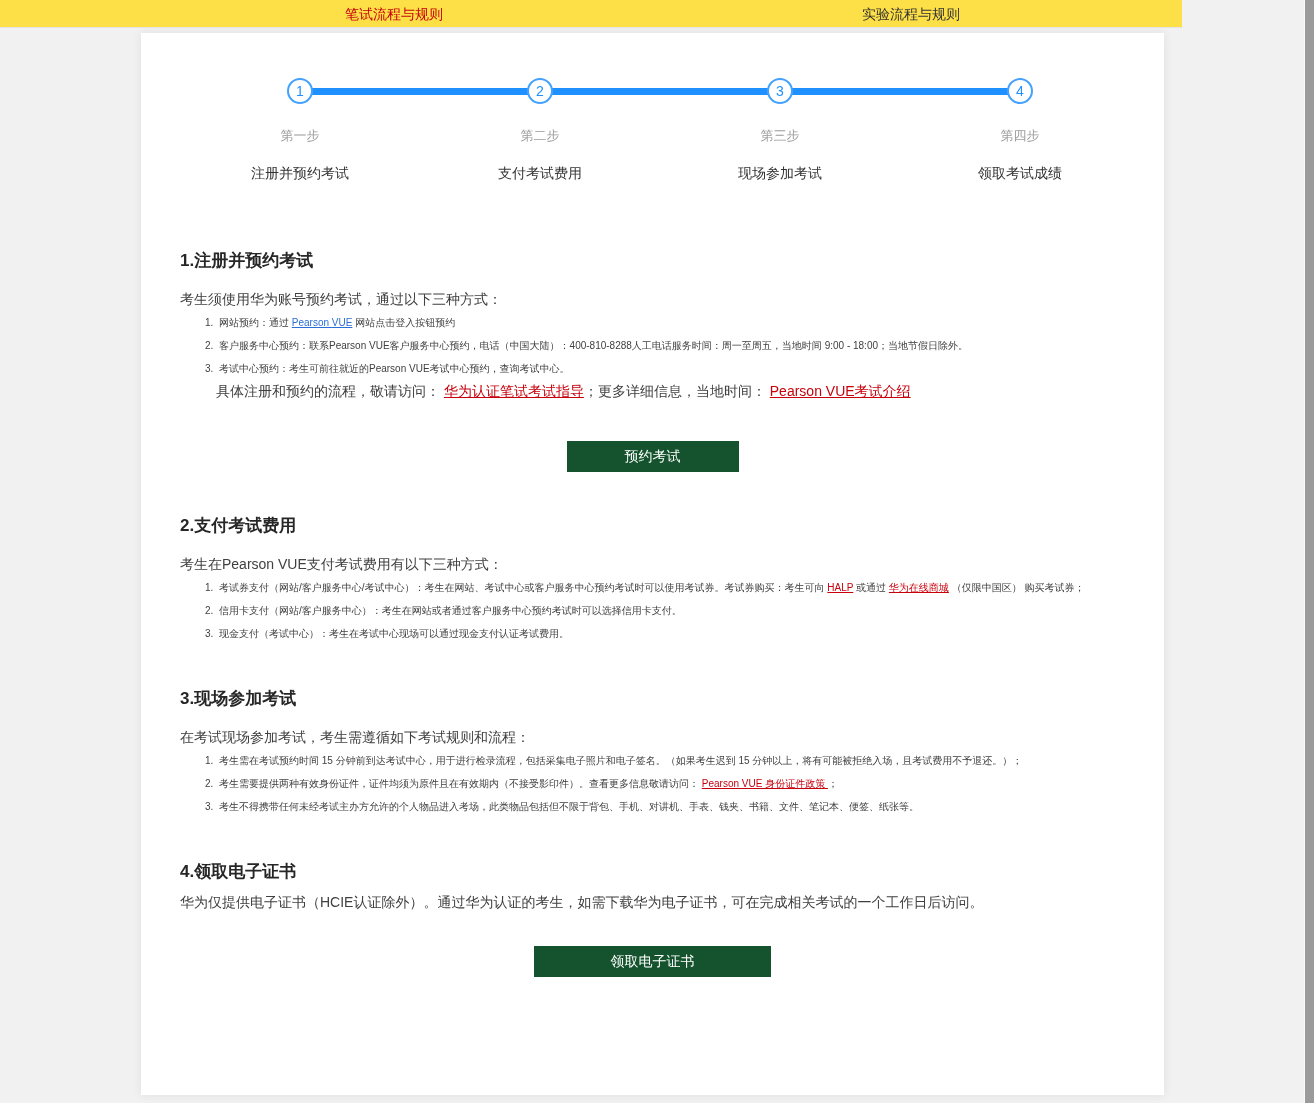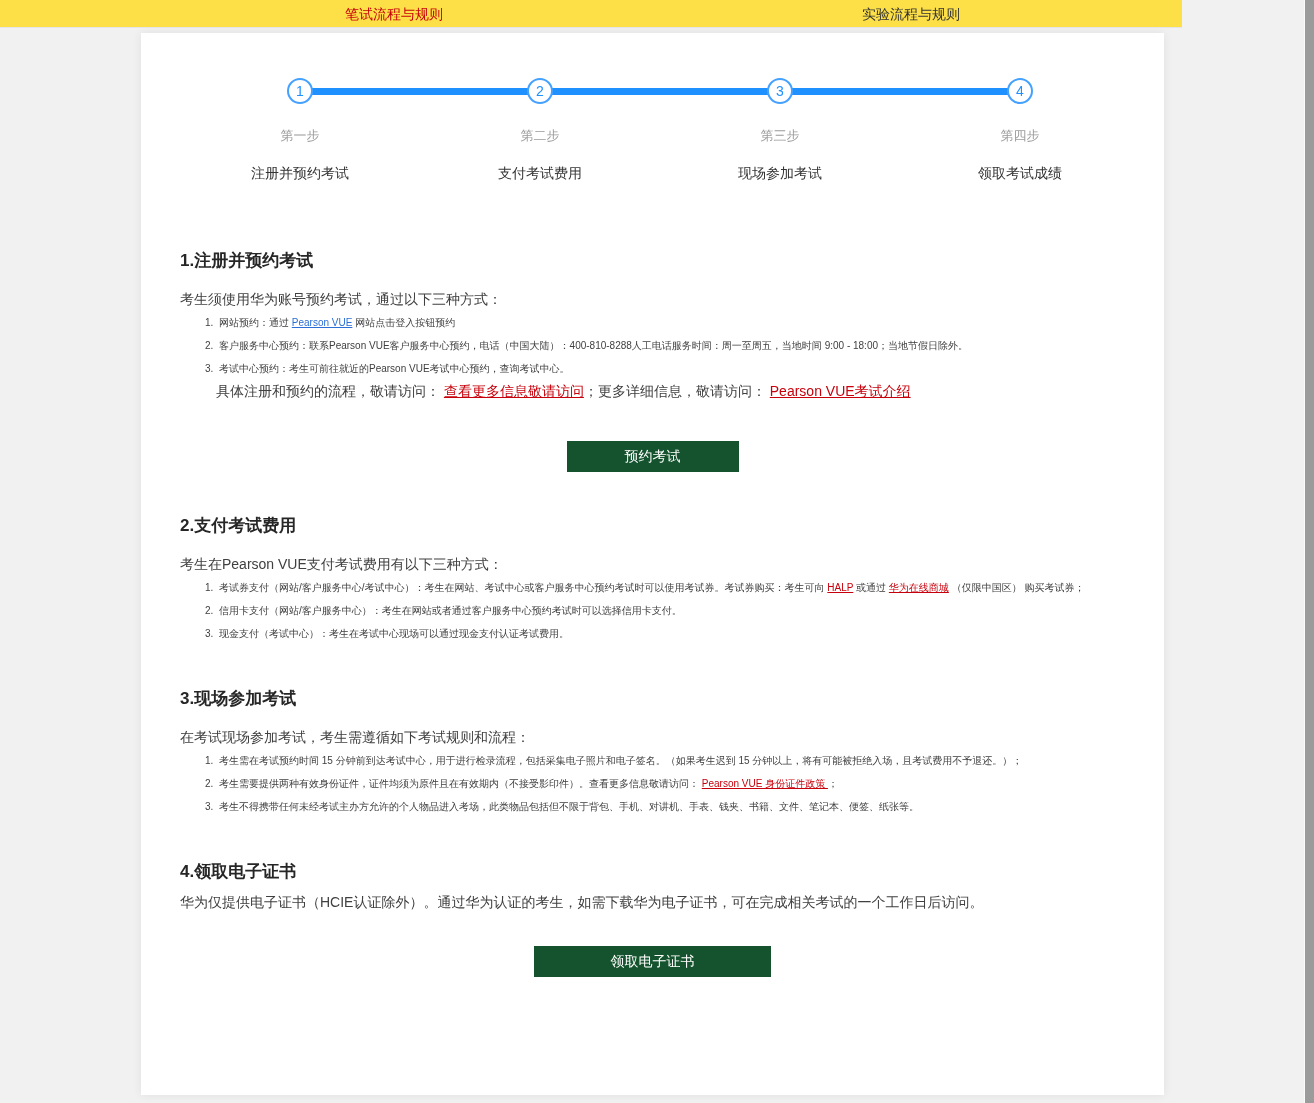--- a/index.html
+++ b/index.html
@@ -128,21 +128,21 @@
   </div>
 
   <h2 class="section-heading first">1.注册并预约考试</h2>
   <p class="para">考生须使用华为账号预约考试，通过以下三种方式：</p>
   <ol class="rules">
     <li><span>网站预约：通过 </span><a class="blue-link">Pearson VUE</a><span> 网站点击登入按钮预约</span></li>
     <li><span>客户服务中心预约：联系Pearson VUE客户服务中心预约，电话（中国大陆）：400-810-8288人工电话服务时间：周一至周五，当地时间 9:00 - 18:00；当地节假日除外。</span></li>
     <li><span>考试中心预约：考生可前往就近的Pearson VUE考试中心预约，查询考试中心。</span></li>
   </ol>
   <div class="note-block note-dark">
-    <span>具体注册和预约的流程，敬请访问： </span><a class="red-link">查看更多信息敬请访问</a><span>；更多详细信息，敬请访问： </span><a class="red-link">Pearson VUE考试介绍</a>
+    <span>具体注册和预约的流程，敬请访问： </span><a class="red-link">华为认证笔试考试指导</a><span>；更多详细信息，当地时间： </span><a class="red-link">Pearson VUE考试介绍</a>
   </div>
   <div class="btn-row">
     <button class="btn btn-book">预约考试</button>
   </div>
 
   <h2 class="section-heading">2.支付考试费用</h2>
   <p class="para">考生在Pearson VUE支付考试费用有以下三种方式：</p>
   <ol class="rules">
     <li><span>考试券支付（网站/客户服务中心/考试中心）：考生在网站、考试中心或客户服务中心预约考试时可以使用考试券。考试券购买：考生可向 </span><a class="red-link">HALP</a><span> 或通过 </span><a class="red-link">华为在线商城</a><span> （仅限中国区） 购买考试券；</span></li>
     <li><span>信用卡支付（网站/客户服务中心）：考生在网站或者通过客户服务中心预约考试时可以选择信用卡支付。</span></li>

